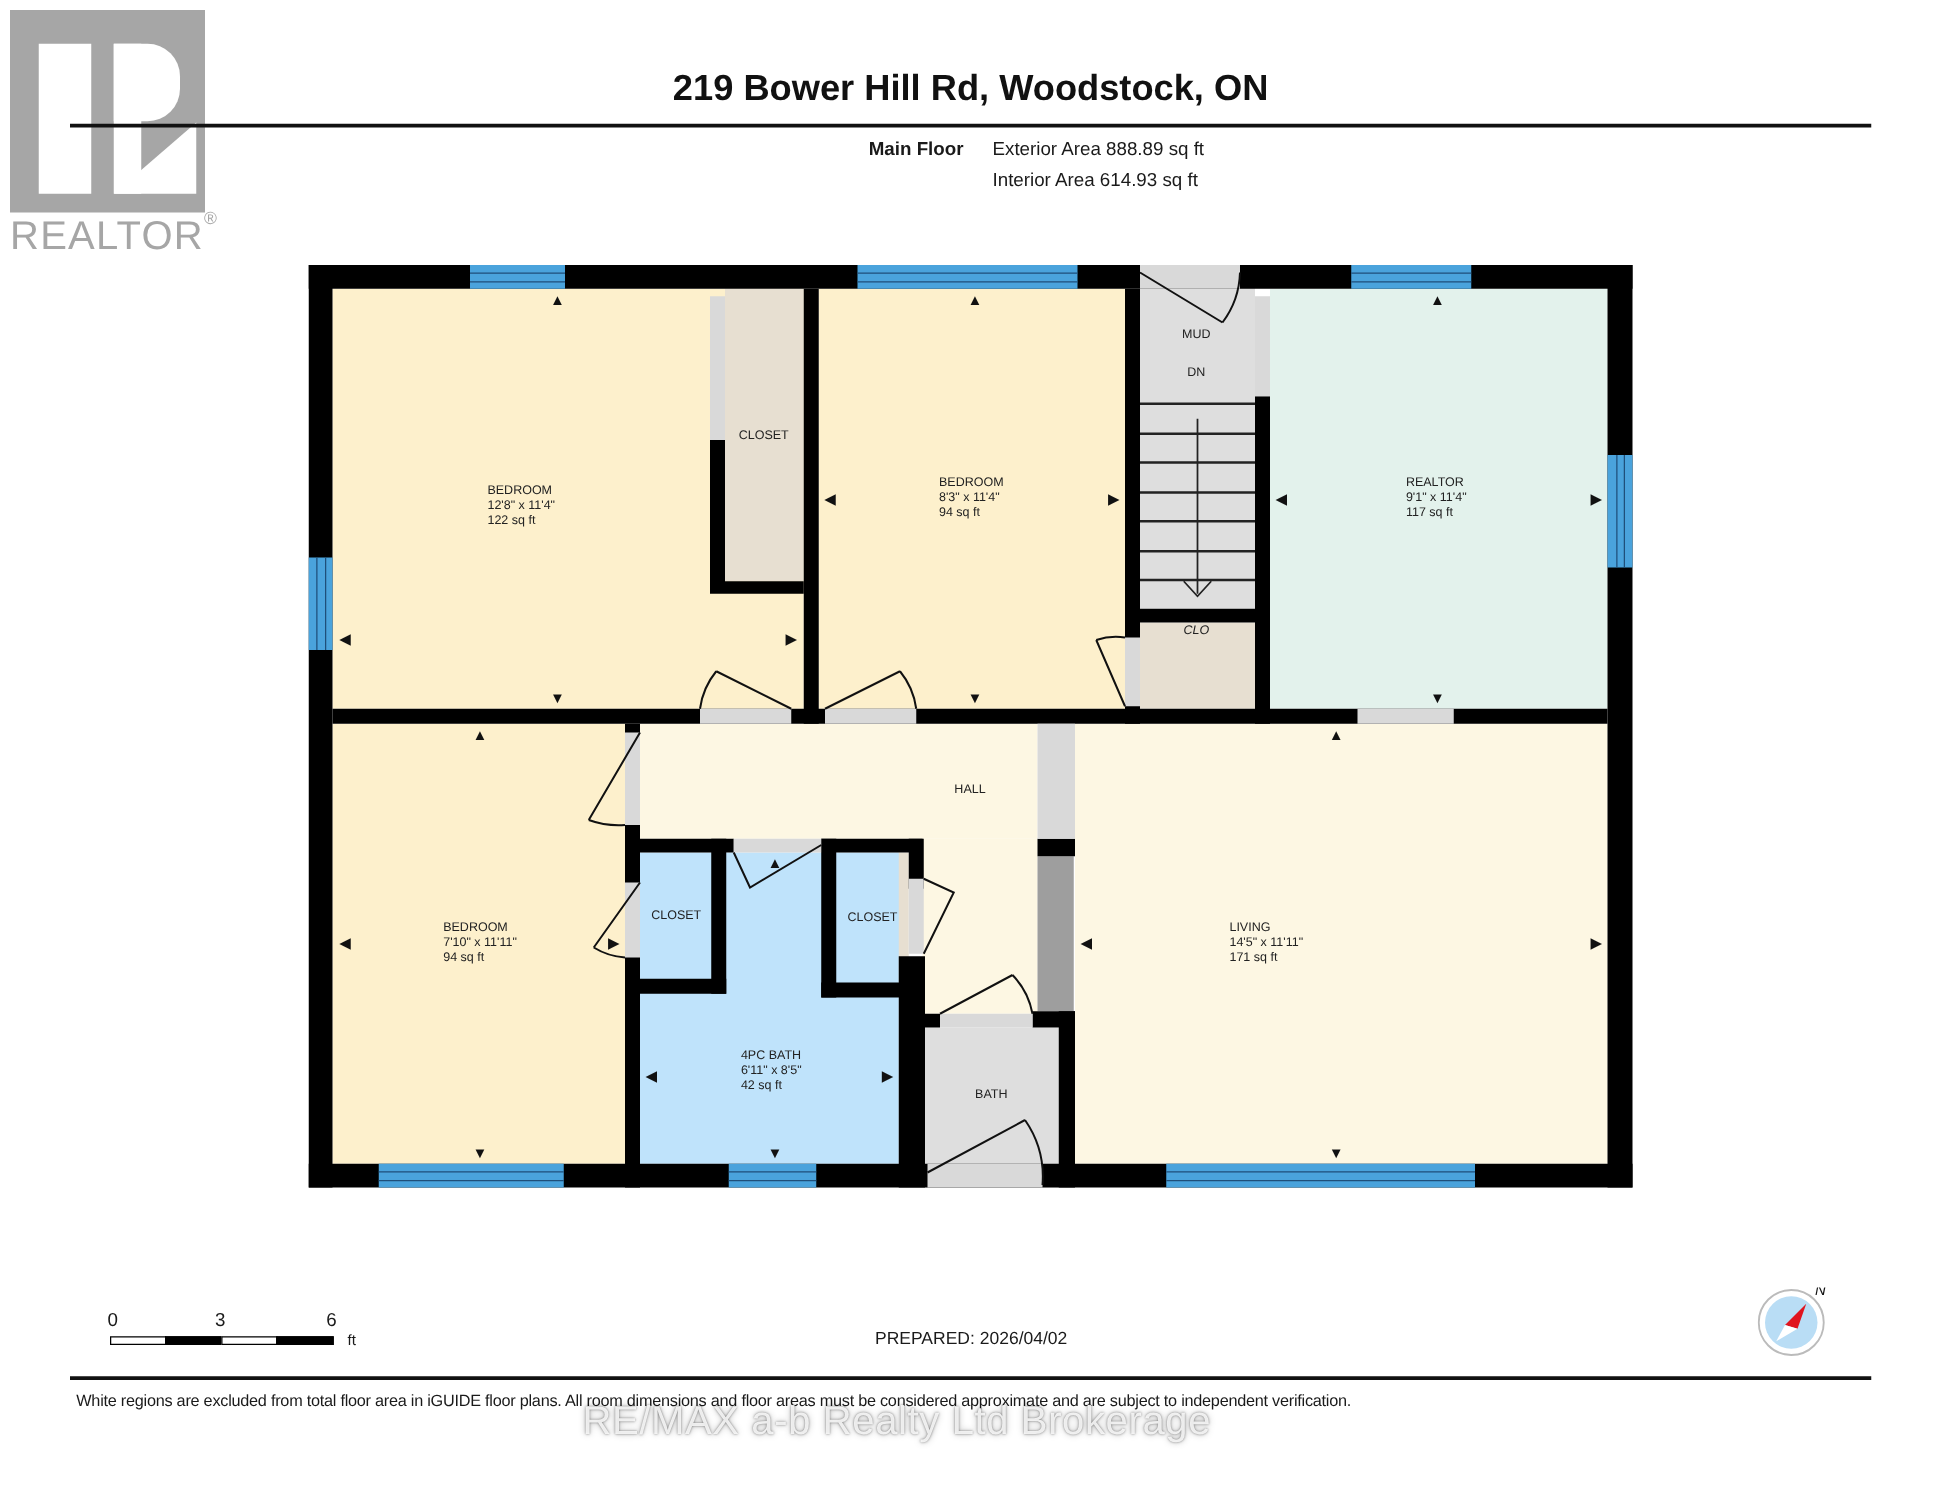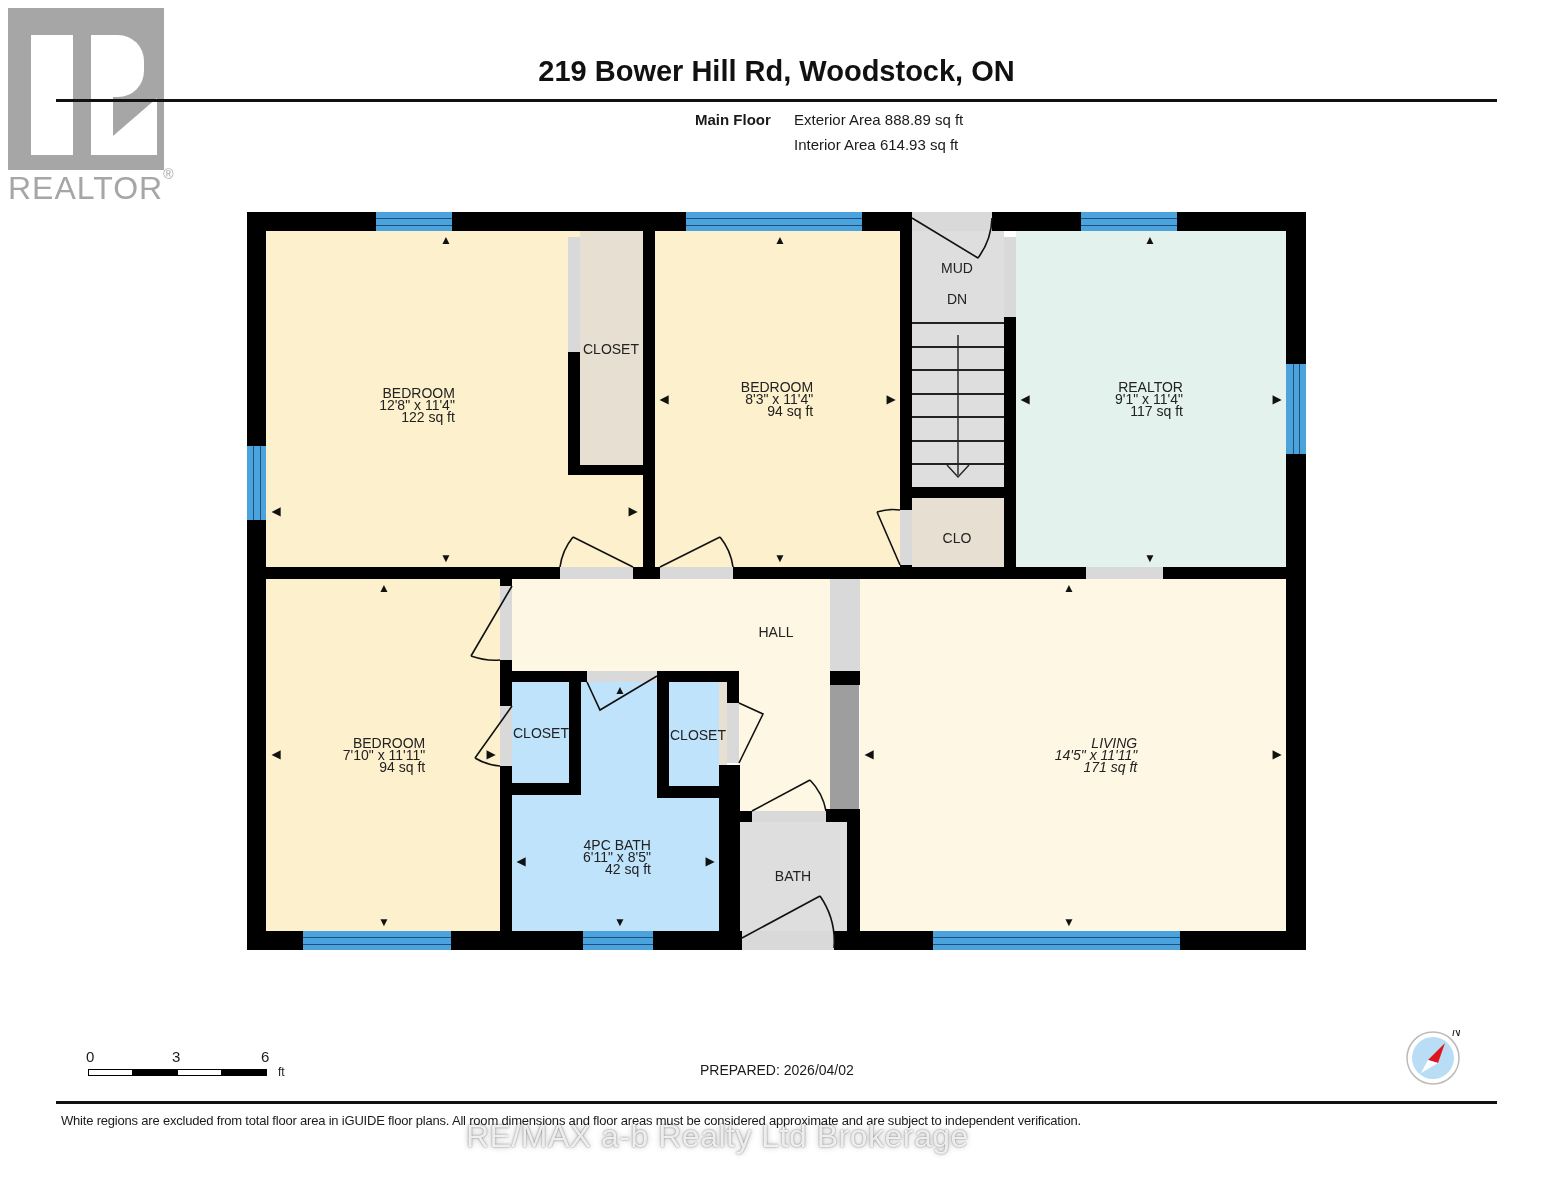--- a/index.html
+++ b/index.html
@@ -25,21 +25,21 @@
   .plan { left: 0; top: 0; width: 1553px; height: 1200px; }
   .room { position: absolute; }
   .wall { position: absolute; background: #000; }
   .win { position: absolute; background: #4aa3dc; }
   .win.h::before, .win.h::after { content: ""; position: absolute; left: 0; right: 0; height: 1px; background: #1f4f7a; }
   .win.h::before { top: 33%; } .win.h::after { top: 66%; }
   .win.v::before, .win.v::after { content: ""; position: absolute; top: 0; bottom: 0; width: 1px; background: #1f4f7a; }
   .win.v::before { left: 33%; } .win.v::after { left: 66%; }
   .gap { position: absolute; background: #d9d9d9; }
 
-  .label { position: absolute; text-align: right; font-size: 14px; line-height: 12px; color: #222; transform: translateX(-50%); white-space: nowrap; }
+  .label { position: absolute; text-align: left; font-size: 10px; line-height: 12px; color: #222; transform: translateX(-50%); white-space: nowrap; }
   .arrow { position: absolute; font-size: 12px; line-height: 12px; color: #111; transform: translate(-50%, -50%); }
 
   .stair-line { position: absolute; left: 912px; width: 92px; height: 2px; background: #222; }
 
   
   .scale { left: 88px; top: 1048px; }
   .scale .num { position: absolute; top: 0; font-size: 15px; }
   .scale .bar { position: absolute; top: 21px; height: 7px; border: 1px solid #000; box-sizing: border-box; }
   .scale .unit { position: absolute; left: 190px; top: 17px; font-size: 12px; }
   .prepared { left: 700px; top: 1062px; font-size: 14px; }
@@ -197,21 +197,21 @@
     <div>BEDROOM</div>
       <div>8'3" x 11'4"</div>
       <div>94 sq ft</div>
   </div>
   <div class="label" style="left:957px;top:262px;">
       <div>MUD</div>
     </div>
   <div class="label" style="left:957px;top:293px;">
       <div>DN</div>
     </div>
-  <div class="label" style="left:957px;top:532px;">
+  <div class="label" style="left:957px;top:499px;font-style:italic;">
       <div>CLO</div>
     </div>
   <div class="label" style="left:1149px;top:381px;">
     <div>REALTOR</div>
       <div>9'1" x 11'4"</div>
       <div>117 sq ft</div>
   </div>
   <div class="label" style="left:776px;top:626px;">
       <div>HALL</div>
     </div>
@@ -227,21 +227,21 @@
       <div>CLOSET</div>
     </div>
   <div class="label" style="left:617px;top:839px;">
     <div>4PC BATH</div>
       <div>6'11" x 8'5"</div>
       <div>42 sq ft</div>
   </div>
   <div class="label" style="left:793px;top:870px;">
       <div>BATH</div>
     </div>
-  <div class="label" style="left:1096px;top:737px;font-style:italic;">
+  <div class="label" style="left:1013px;top:737px;">
     <div>LIVING</div>
       <div>14'5" x 11'11"</div>
       <div>171 sq ft</div>
   </div>
 </div>
 
 <div class="abs scale">
   <span class="num" style="left:-2px;">0</span>
   <span class="num" style="left:84px;">3</span>
   <span class="num" style="left:173px;">6</span>

